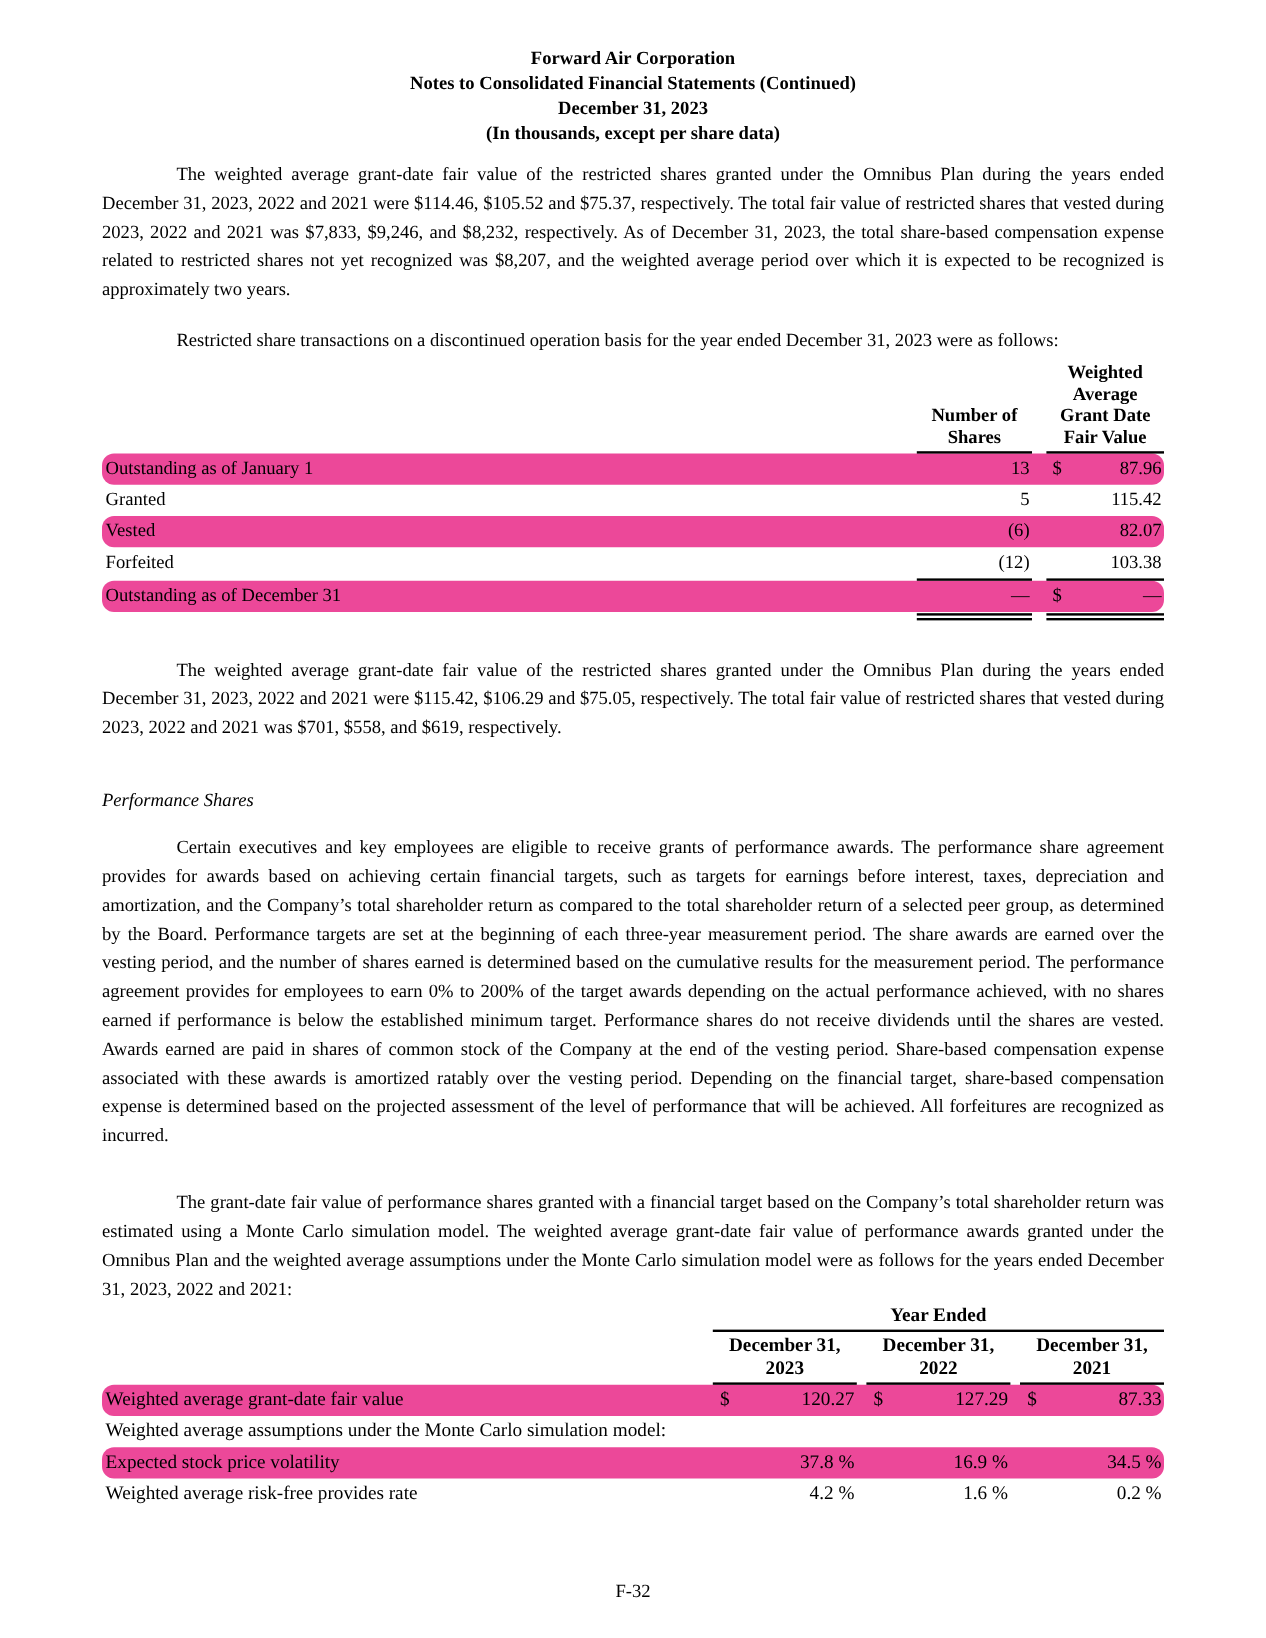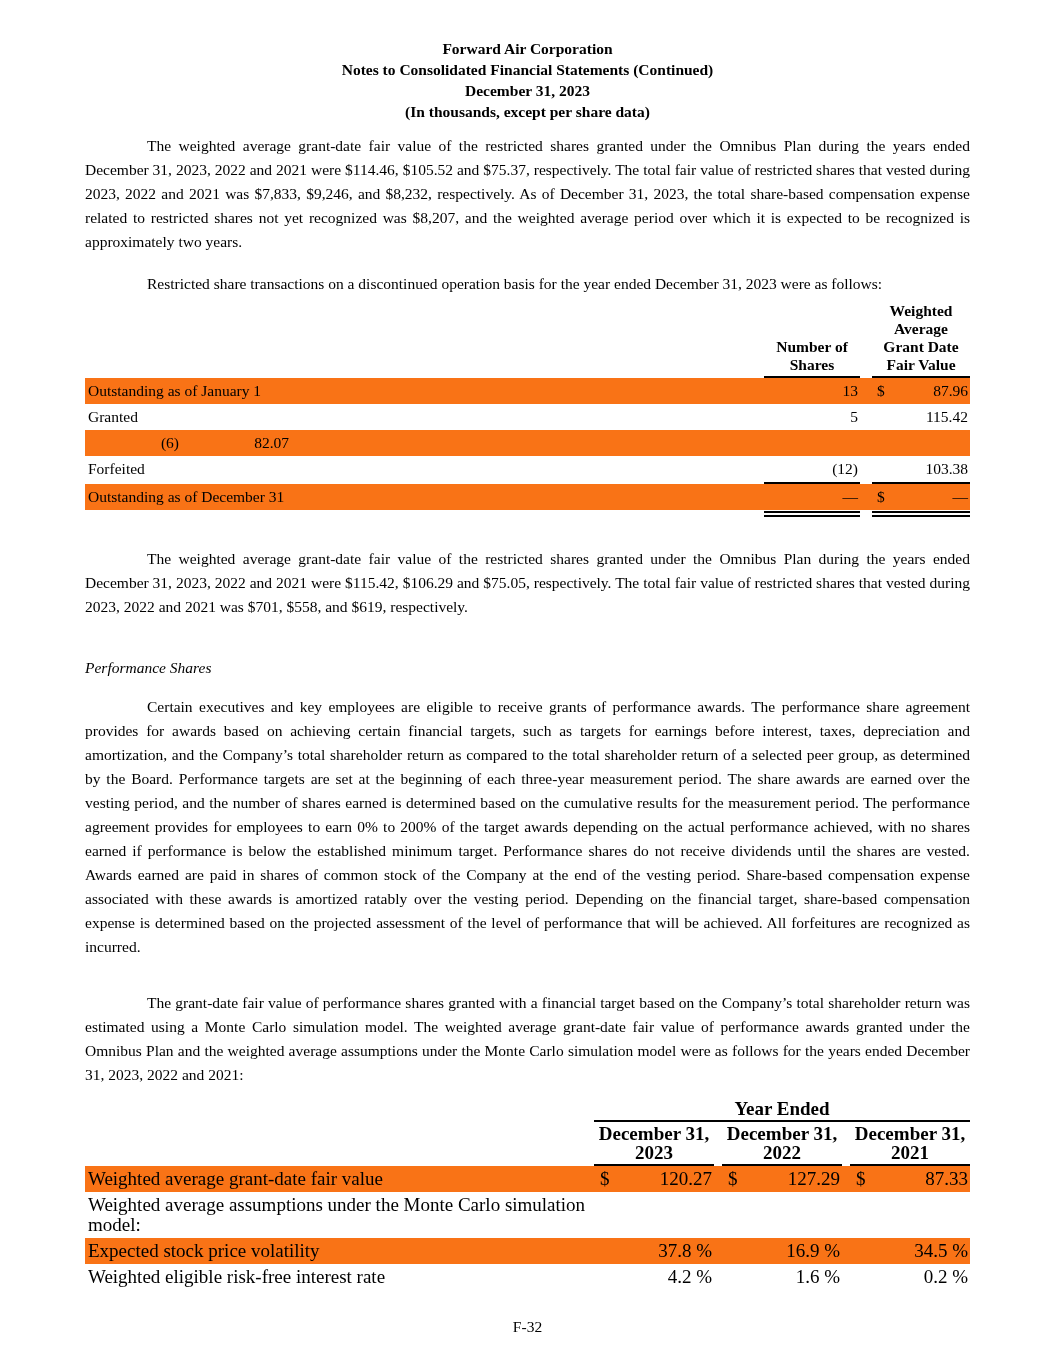--- a/index.html
+++ b/index.html
@@ -28,30 +28,30 @@
   .t1 { margin-top:6px; font-size:15.5px; }
   .t1-hdr-row { display:flex; align-items:flex-end; }
   .t1-label { flex:1; }
   .t1-c1 { width:96px; }
   .t1-gapc { width:12px; }
   .t1-c2 { width:98px; }
   .hdr-cell { font-weight:bold; text-align:center; line-height:18px; border-bottom:2px solid #000; padding-bottom:2px; }
   .t1-row { display:flex; line-height:20px; }
   .t1-row > div { padding:3px 0; }
   .t1-row .t1-label { padding-left:3px; }
-  .shaded { background:#f97316; }
+  .shaded { background:#ec4899;border-radius:10px; }
   .numcell { display:flex; justify-content:space-between; padding-right:2px !important; box-sizing:border-box; }
   .numcell .cur { padding-left:5px; }
   .rule-under { border-bottom:2px solid #000; }
   .dbl-rule-row { display:flex; margin-top:1px; }
   .dbl { height:2px; border-top:2px solid #000; border-bottom:2px solid #000; }
   .w96 { width:96px; } .w98 { width:98px; }
 
   
-  .t2 { margin-top:12px; font-size:19px; }
+  .t2 { font-size:16px; }
   .t2-span-row { display:flex; }
   .t2-spacer { flex:1; }
   .t2-group { width:376px; margin-left:8px; text-align:center; font-weight:bold; line-height:20px; border-bottom:2px solid #000; padding-bottom:1px; }
   .t2-hdr-row { display:flex; align-items:flex-end; margin-top:2px; }
   .t2-col { width:120px; margin-left:8px; box-sizing:border-box; }
   .t2-hdr { text-align:center; font-weight:bold; line-height:19px; border-bottom:2px solid #000; padding-bottom:2px; }
   .t2-row { display:flex; line-height:20px; }
   .t2-row > div { padding:3px 0; }
   .t2-label { flex:1; padding-left:3px !important; }
   .t2-cell { display:flex; justify-content:space-between; padding-right:2px !important; }
@@ -103,20 +103,21 @@
           <span class="num">5</span>
         </div>
       <div class="t1-gapc"></div>
       <div class="t1-c2 numcell">
           <span class="cur"></span>
           <span class="num">115.42</span>
         </div>
     </div>
 
     <div class="t1-row shaded">
+      <div class="t1-label">Vested</div>
       <div class="t1-c1 numcell">
           <span class="cur"></span>
           <span class="num">(6)</span>
         </div>
       <div class="t1-gapc"></div>
       <div class="t1-c2 numcell">
           <span class="cur"></span>
           <span class="num">82.07</span>
         </div>
     </div>
@@ -217,21 +218,21 @@
           <span class="cur"></span>
           <span class="num">16.9 %</span>
         </div>
       <div class="t2-col t2-cell">
           <span class="cur"></span>
           <span class="num">34.5 %</span>
         </div>
     </div>
 
     <div class="t2-row">
-      <div class="t2-label">Weighted eligible risk-free interest rate</div>
+      <div class="t2-label">Weighted average risk-free provides rate</div>
       <div class="t2-col t2-cell">
           <span class="cur"></span>
           <span class="num">4.2 %</span>
         </div>
       <div class="t2-col t2-cell">
           <span class="cur"></span>
           <span class="num">1.6 %</span>
         </div>
       <div class="t2-col t2-cell">
           <span class="cur"></span>

